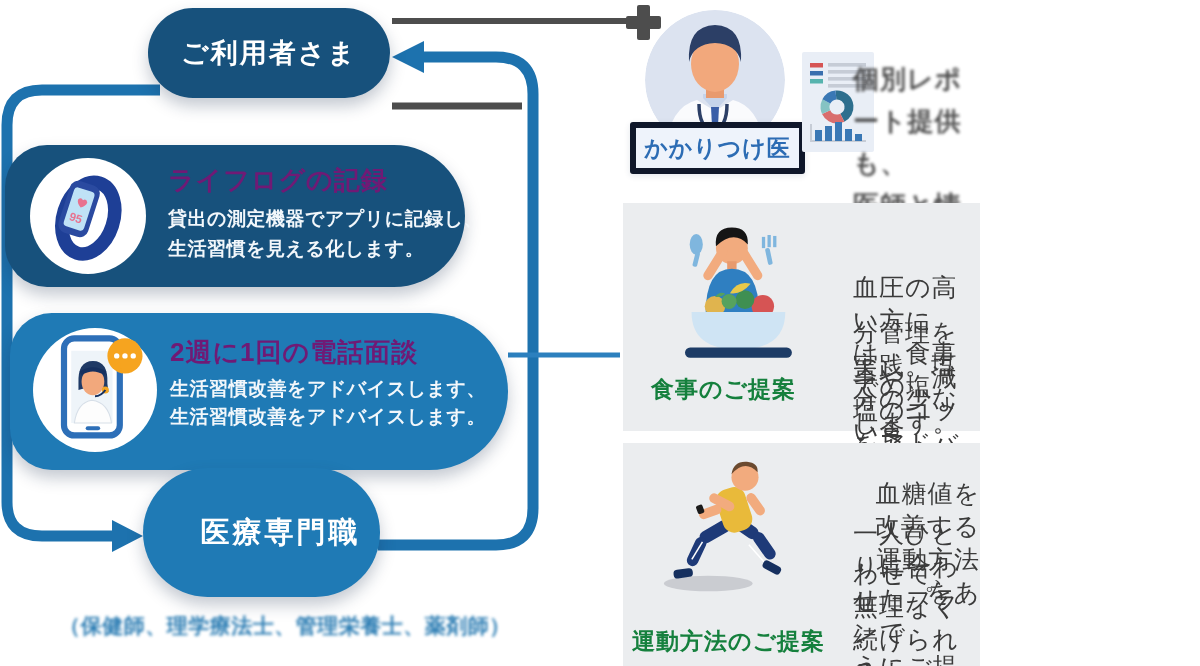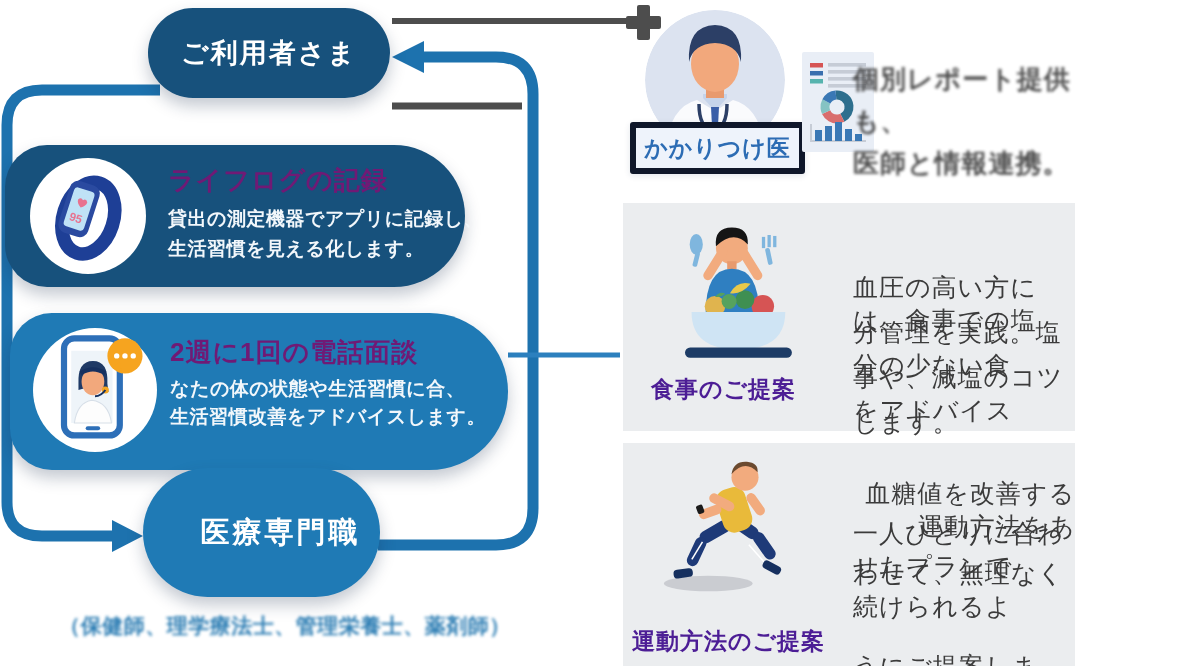--- a/index.html
+++ b/index.html
@@ -1,17 +1,17 @@
 <!DOCTYPE html>
 <html><head>
 <meta charset="utf-8">
 <style>
   html,body{margin:0;padding:0;background:#fff;}
   #stage{
-    position:relative;width:1075px;height:666px;overflow:hidden;background:#ffffff;
+    position:relative;width:980px;height:666px;overflow:hidden;background:#ffffff;
     font-family:"Liberation Sans","DejaVu Sans",sans-serif;
   }
   .abs{position:absolute;}
   
   #loop-svg{left:0;top:0;width:1200px;height:666px;pointer-events:none;}
   
   .pill{
     background:#17517c;color:#fff;display:flex;align-items:center;justify-content:center;
     box-shadow:0 8px 16px rgba(20,40,70,.25);
   }
@@ -46,21 +46,21 @@
     left:630px;top:122px;width:163px;height:40px;background:#eef3fb;border:6px solid #0f172a;
     display:flex;align-items:center;justify-content:center;border-radius:3px;
     color:#2c6cb4;font-size:23px;font-weight:bold;letter-spacing:1px;box-shadow:0 2px 6px rgba(30,60,100,.12);
   }
   #report-icon{left:802px;top:52px;}
   #doctor-note{left:853px;top:58px;color:#3f3f3f;font-size:26px;font-weight:bold;line-height:42px;letter-spacing:1px;}
   
   .panel{background:#ebedef;}
   #panel1{left:623px;top:203px;width:577px;height:228px;}
   #panel2{left:623px;top:443px;width:577px;height:223px;}
-  .panel-label{color:#4c1d95;font-size:23px;font-weight:bold;letter-spacing:1px;}
+  .panel-label{color:#15803d;font-size:23px;font-weight:bold;letter-spacing:1px;}
   #panel1-label{left:651px;top:374px;}
   #panel2-label{left:632px;top:626px;text-align:center;}
   .body-line{color:#3b3b3b;font-size:25px;letter-spacing:1px;}
   .p1line{left:853px;margin-top:29px;}
   .p2line{left:853px;}
 </style>
 </head>
 <body>
 
 <div id="stage">
@@ -118,21 +118,21 @@
       <g>
         <circle cx="89" cy="27" r="17" fill="#f6a41f"></circle>
         <polygon points="77,38 86,44 84,33" fill="#f6a41f"></polygon>
         <circle cx="81" cy="27" r="2.6" fill="#fff"></circle>
         <circle cx="89" cy="27" r="2.6" fill="#fff"></circle>
         <circle cx="97" cy="27" r="2.6" fill="#fff"></circle>
       </g>
     </svg>
   </div>
   <div class="abs step-title" id="step2-title">2週に1回の電話面談</div>
-  <div class="abs step-line" id="step2-line1">なたの体の状態や生活習慣に合、</div>
+  <div class="abs step-line" id="step2-line1">生活習慣改善をアドバイスします、</div>
   <div class="abs step-line" id="step2-line2">生活習慣改善をアドバイスします。</div>
 
   <div class="abs pill pill-bottom">
     <span class="t">医療専門職</span>
   </div>
   <div class="abs caption blurred">（保健師、理学療法士、管理栄養士、薬剤師）</div>
 
   <div class="abs" id="doctor-circle">
     <svg viewBox="0 0 140 140" width="140" height="140" xmlns="http://www.w3.org/2000/svg">
       <defs>

